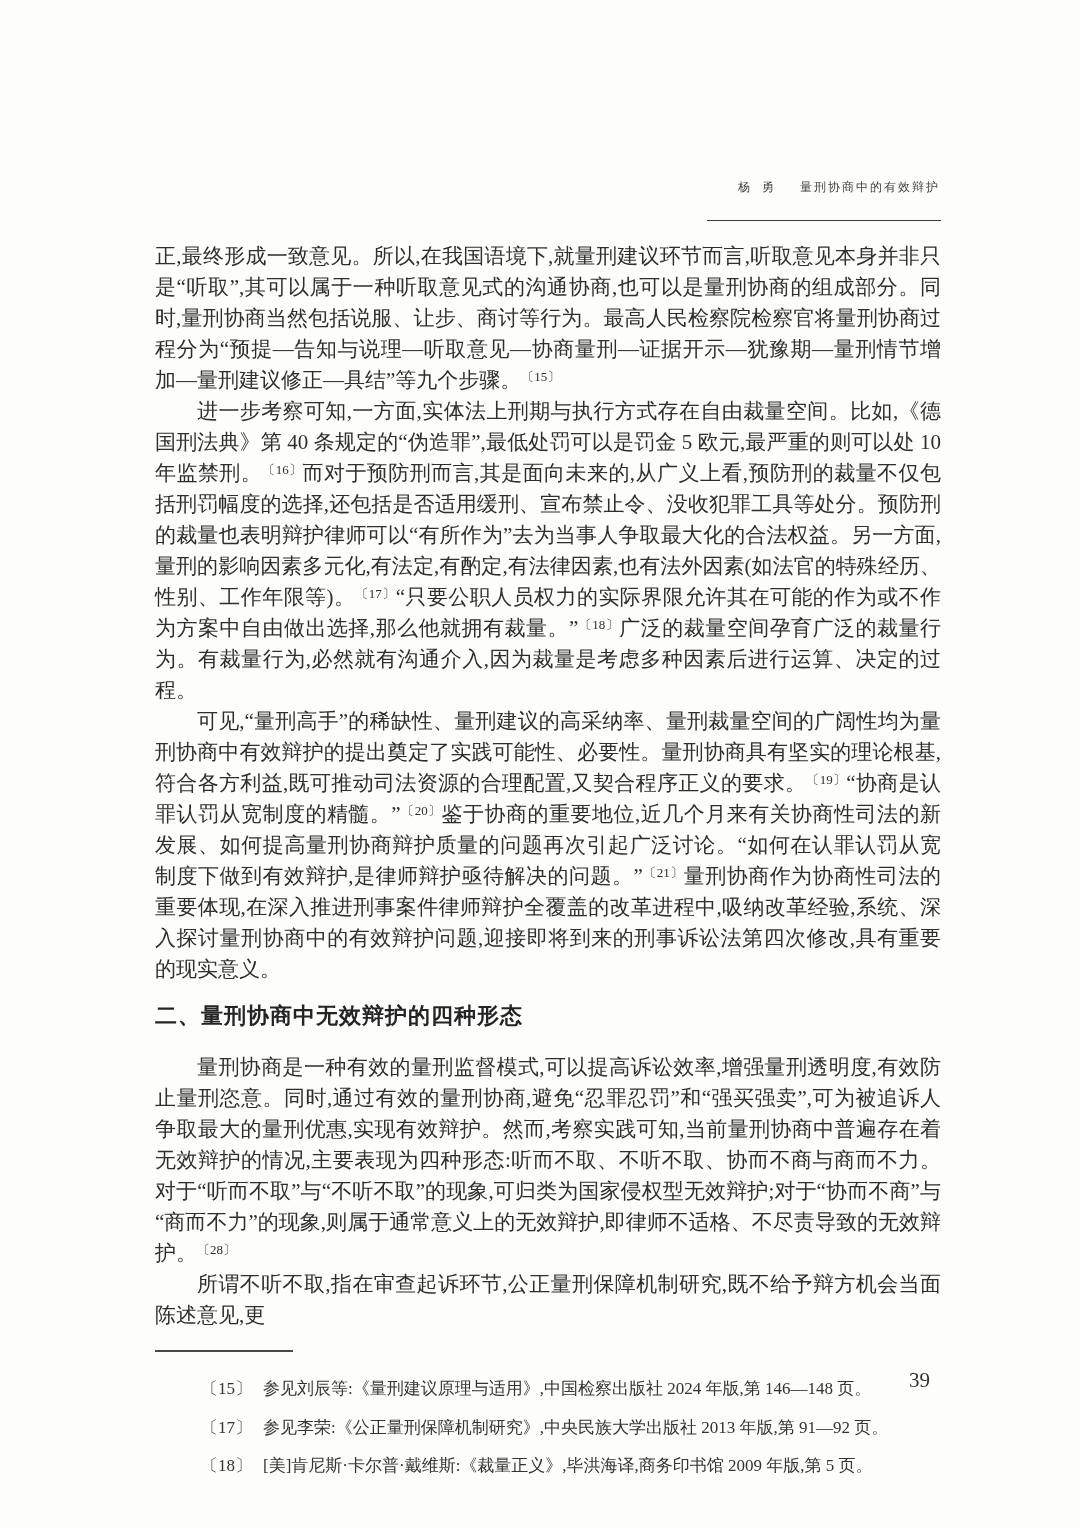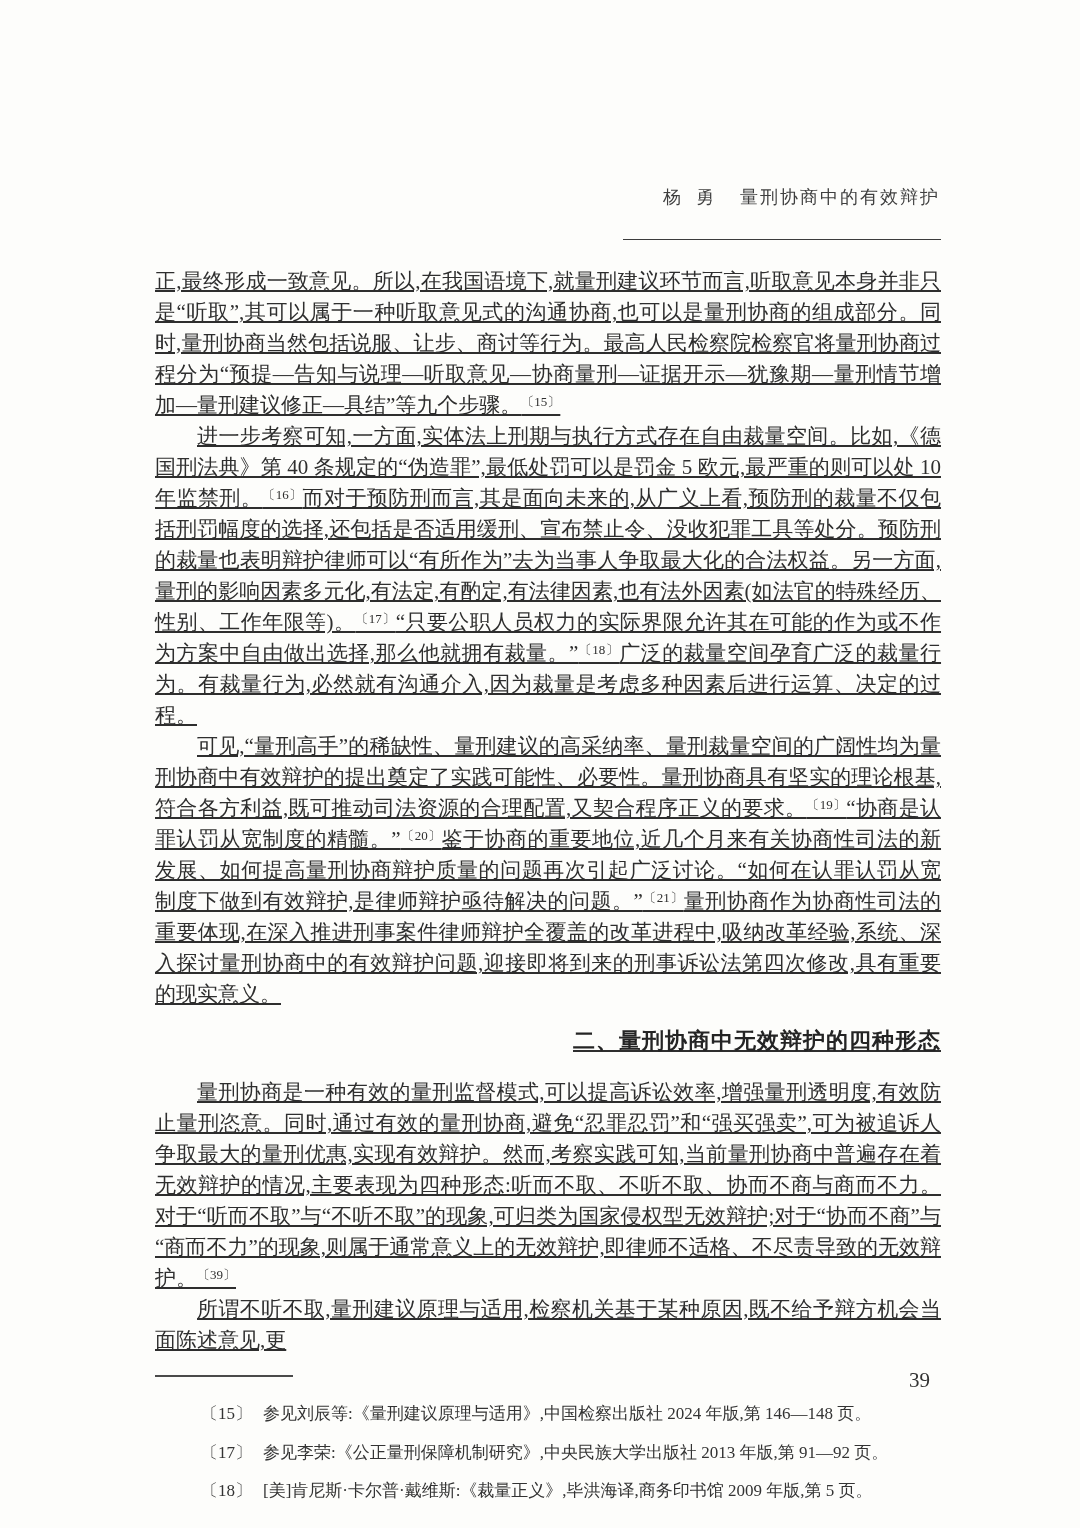--- a/index.html
+++ b/index.html
@@ -16,45 +16,44 @@
     position: absolute;
     left: 155px;
     top: 164px;
     width: 786px;
   }
   .header-row { text-align: right; }
   .header-inner {
     display: inline-block;
     border-bottom: 1.5px solid #3c3c3c;
     padding: 0 1px 9px 1px;
-    font-size: 18px;
+    font-size: 12px;
     color: #3f3f3f;
     letter-spacing: 2px;
     white-space: pre;
   }
   .author { margin-right: 24px; }
   .body-text {
-    margin-top: 26px;
+    margin-top: 20px;
     font-size: 21px;
     line-height: 31px;
     text-align: justify;
-    text-decoration: underline;
   }
   .body-text p.body-para { margin: 0; text-indent: 2em; }
   .body-text p.no-indent { text-indent: 0; }
   sup.fn-ref {
     font-size: 13px;
     line-height: 0;
     vertical-align: 6px;
     letter-spacing: 0;
   }
   h2.section-heading {
     font-size: 22px;
     font-weight: bold;
-    text-align: right;
+    text-align: left;
     text-indent: 0;
     margin: 15px 0 21px 0;
     letter-spacing: 1px;
     color: #242424;
   }
   .footnotes { margin-top: 19px; }
   .fn-rule {
     width: 138px;
     border: none;
     border-top: 2px solid #4a4a4a;
@@ -86,22 +85,22 @@
     <div class="header-inner">
       <span class="author">杨  勇</span><span>量刑协商中的有效辩护</span>
     </div>
   </div>
 
   <div class="body-text">
       <p class="body-para no-indent">正,最终形成一致意见。所以,在我国语境下,就量刑建议环节而言,听取意见本身并非只是“听取”,其可以属于一种听取意见式的沟通协商,也可以是量刑协商的组成部分。同时,量刑协商当然包括说服、让步、商讨等行为。最高人民检察院检察官将量刑协商过程分为“预提—告知与说理—听取意见—协商量刑—证据开示—犹豫期—量刑情节增加—量刑建议修正—具结”等九个步骤。<sup class="fn-ref">〔15〕</sup></p>
       <p class="body-para">进一步考察可知,一方面,实体法上刑期与执行方式存在自由裁量空间。比如,《德国刑法典》第 40 条规定的“伪造罪”,最低处罚可以是罚金 5 欧元,最严重的则可以处 10 年监禁刑。<sup class="fn-ref">〔16〕</sup>而对于预防刑而言,其是面向未来的,从广义上看,预防刑的裁量不仅包括刑罚幅度的选择,还包括是否适用缓刑、宣布禁止令、没收犯罪工具等处分。预防刑的裁量也表明辩护律师可以“有所作为”去为当事人争取最大化的合法权益。另一方面,量刑的影响因素多元化,有法定,有酌定,有法律因素,也有法外因素(如法官的特殊经历、性别、工作年限等)。<sup class="fn-ref">〔17〕</sup>“只要公职人员权力的实际界限允许其在可能的作为或不作为方案中自由做出选择,那么他就拥有裁量。”<sup class="fn-ref">〔18〕</sup>广泛的裁量空间孕育广泛的裁量行为。有裁量行为,必然就有沟通介入,因为裁量是考虑多种因素后进行运算、决定的过程。</p>
       <p class="body-para">可见,“量刑高手”的稀缺性、量刑建议的高采纳率、量刑裁量空间的广阔性均为量刑协商中有效辩护的提出奠定了实践可能性、必要性。量刑协商具有坚实的理论根基,符合各方利益,既可推动司法资源的合理配置,又契合程序正义的要求。<sup class="fn-ref">〔19〕</sup>“协商是认罪认罚从宽制度的精髓。”<sup class="fn-ref">〔20〕</sup>鉴于协商的重要地位,近几个月来有关协商性司法的新发展、如何提高量刑协商辩护质量的问题再次引起广泛讨论。“如何在认罪认罚从宽制度下做到有效辩护,是律师辩护亟待解决的问题。”<sup class="fn-ref">〔21〕</sup>量刑协商作为协商性司法的重要体现,在深入推进刑事案件律师辩护全覆盖的改革进程中,吸纳改革经验,系统、深入探讨量刑协商中的有效辩护问题,迎接即将到来的刑事诉讼法第四次修改,具有重要的现实意义。</p>
       <h2 class="section-heading">二、量刑协商中无效辩护的四种形态</h2>
-      <p class="body-para">量刑协商是一种有效的量刑监督模式,可以提高诉讼效率,增强量刑透明度,有效防止量刑恣意。同时,通过有效的量刑协商,避免“忍罪忍罚”和“强买强卖”,可为被追诉人争取最大的量刑优惠,实现有效辩护。然而,考察实践可知,当前量刑协商中普遍存在着无效辩护的情况,主要表现为四种形态:听而不取、不听不取、协而不商与商而不力。对于“听而不取”与“不听不取”的现象,可归类为国家侵权型无效辩护;对于“协而不商”与“商而不力”的现象,则属于通常意义上的无效辩护,即律师不适格、不尽责导致的无效辩护。<sup class="fn-ref">〔39〕</sup></p>
-      <p class="body-para">所谓不听不取,量刑建议原理与适用,检察机关基于某种原因,既不给予辩方机会当面陈述意见,更</p>
+      <p class="body-para">量刑协商是一种有效的量刑监督模式,可以提高诉讼效率,增强量刑透明度,有效防止量刑恣意。同时,通过有效的量刑协商,避免“忍罪忍罚”和“强买强卖”,可为被追诉人争取最大的量刑优惠,实现有效辩护。然而,考察实践可知,当前量刑协商中普遍存在着无效辩护的情况,主要表现为四种形态:听而不取、不听不取、协而不商与商而不力。对于“听而不取”与“不听不取”的现象,可归类为国家侵权型无效辩护;对于“协而不商”与“商而不力”的现象,则属于通常意义上的无效辩护,即律师不适格、不尽责导致的无效辩护。<sup class="fn-ref">〔28〕</sup></p>
+      <p class="body-para">所谓不听不取,指在审查起诉环节,公正量刑保障机制研究,既不给予辩方机会当面陈述意见,更</p>
     </div>
 
   <div class="footnotes">
     <hr class="fn-rule">
     <div>
         <p class="fn-item"><span class="fn-label">〔15〕</span><span>参见刘辰等:《量刑建议原理与适用》,中国检察出版社 2024 年版,第 146—148 页。</span></p>
         <p class="fn-item"><span class="fn-label">〔17〕</span><span>参见李荣:《公正量刑保障机制研究》,中央民族大学出版社 2013 年版,第 91—92 页。</span></p>
         <p class="fn-item"><span class="fn-label">〔18〕</span><span>[美]肯尼斯·卡尔普·戴维斯:《裁量正义》,毕洪海译,商务印书馆 2009 年版,第 5 页。</span></p>
       </div>
   </div>

